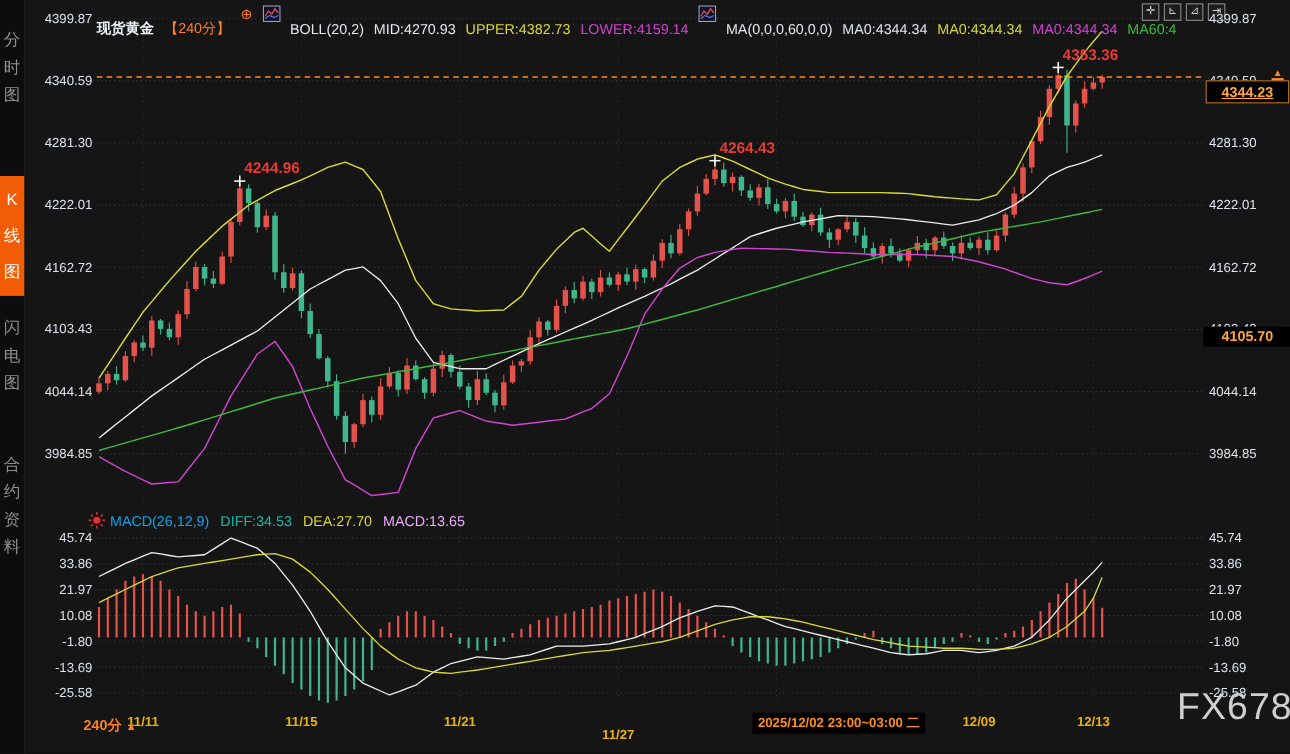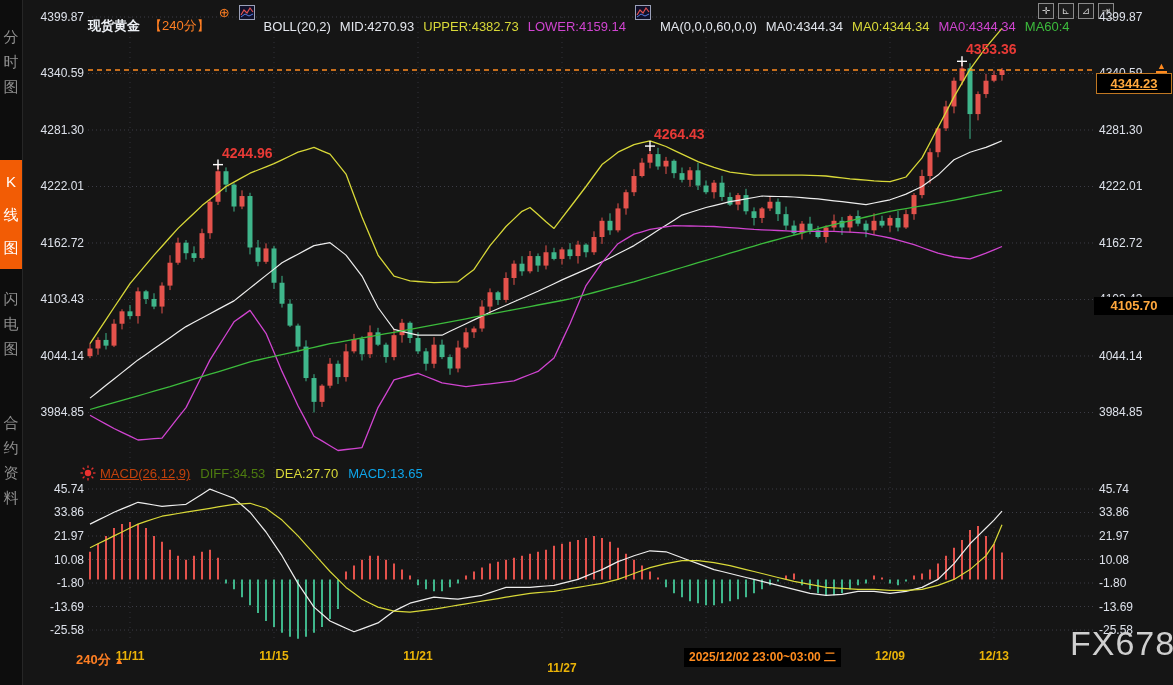--- a/index.html
+++ b/index.html
@@ -566,24 +566,24 @@
         <line x1="8" y1="13" x2="8" y2="15.5"></line>
       <line x1="0.5" y1="8" x2="3" y2="8"></line>
         <line x1="13" y1="8" x2="15.5" y2="8"></line>
       <line x1="2.7" y1="2.7" x2="4.5" y2="4.5"></line>
         <line x1="11.5" y1="11.5" x2="13.3" y2="13.3"></line>
       <line x1="13.3" y1="2.7" x2="11.5" y2="4.5"></line>
         <line x1="2.7" y1="13.3" x2="4.5" y2="11.5"></line>
     </g>
   </svg>
   <div id="macd-legend">
-      <span style="color: #c2410c; text-decoration: underline;">MACD(26,12,9)</span>
-      <span style="color: #4d7c0f;">DIFF:34.53</span>
+      <span style="color: #0ea5e9;">MACD(26,12,9)</span>
+      <span style="color: #14b8a6;">DIFF:34.53</span>
       <span style="color: rgb(216, 216, 56);">DEA:27.70</span>
-      <span style="color: #0ea5e9; text-align: center;">MACD:13.65</span>
+      <span style="color: #f0abfc; text-align: center;">MACD:13.65</span>
     </div>
 
   <div id="curprice">4344.23</div>
   <div id="secprice">4105.70</div>
   <div id="scrolllatest">▲<span class="bar"></span></div>
 
   <div id="tooltip">2025/12/02 23:00~03:00 二</div>
 
   <div id="period"><span>240分</span> <span class="tri">▲</span></div>
   <div id="watermark">FX678</div>

